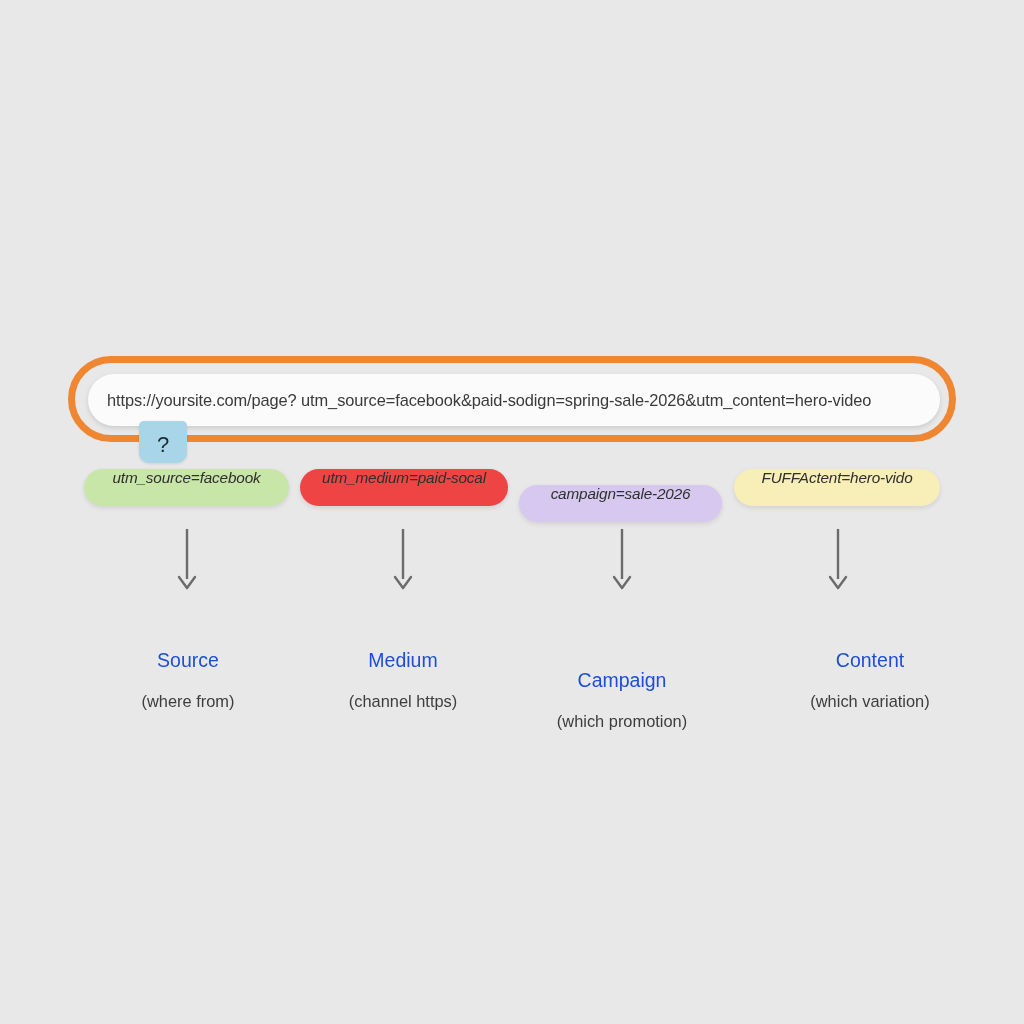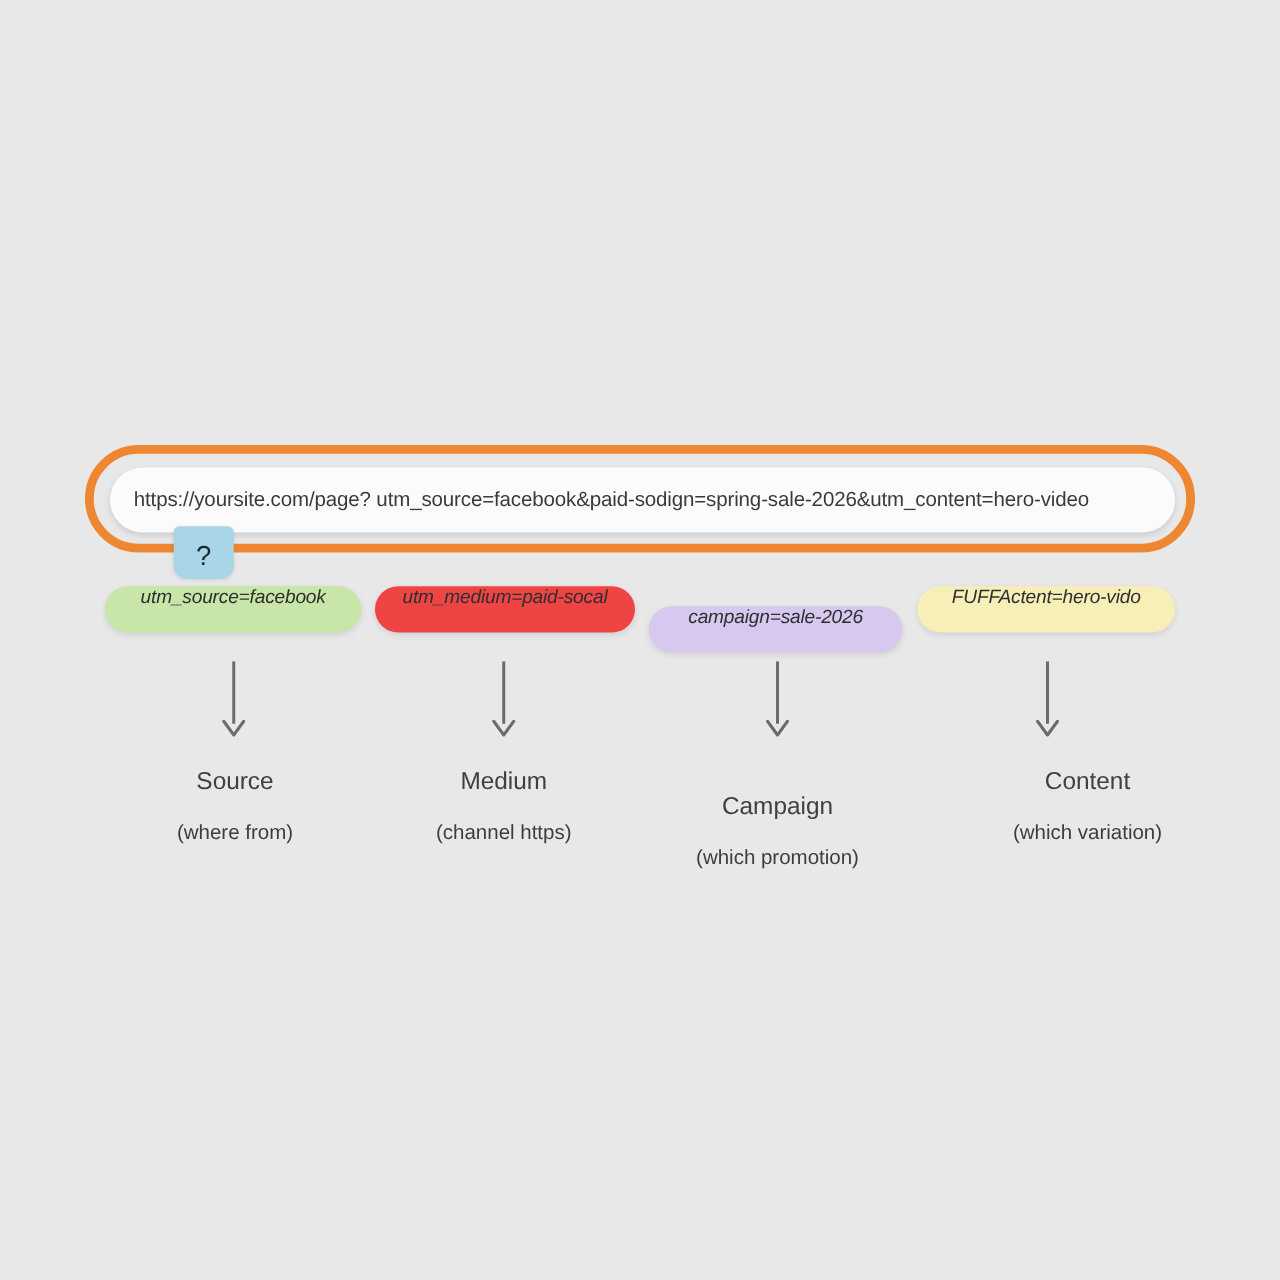--- a/index.html
+++ b/index.html
@@ -113,23 +113,24 @@
   }
 
   
   .label-group {
     position: absolute;
     text-align: center;
     transform: translateX(-50%);
   }
   .label-title {
     font-size: 19.5px;
-    color: #404040;
+    color: #1d4ed8;
     line-height: 1.28;
     font-family: "Liberation Sans", sans-serif;
+    margin-top: 35px;
   }
   .label-sub {
     font-size: 16.4px;
     color: #3d3d3d;
     line-height: 1.3;
     margin-top: 18px;
     font-family: "Liberation Sans", sans-serif;
   }
 </style>
 </head>

